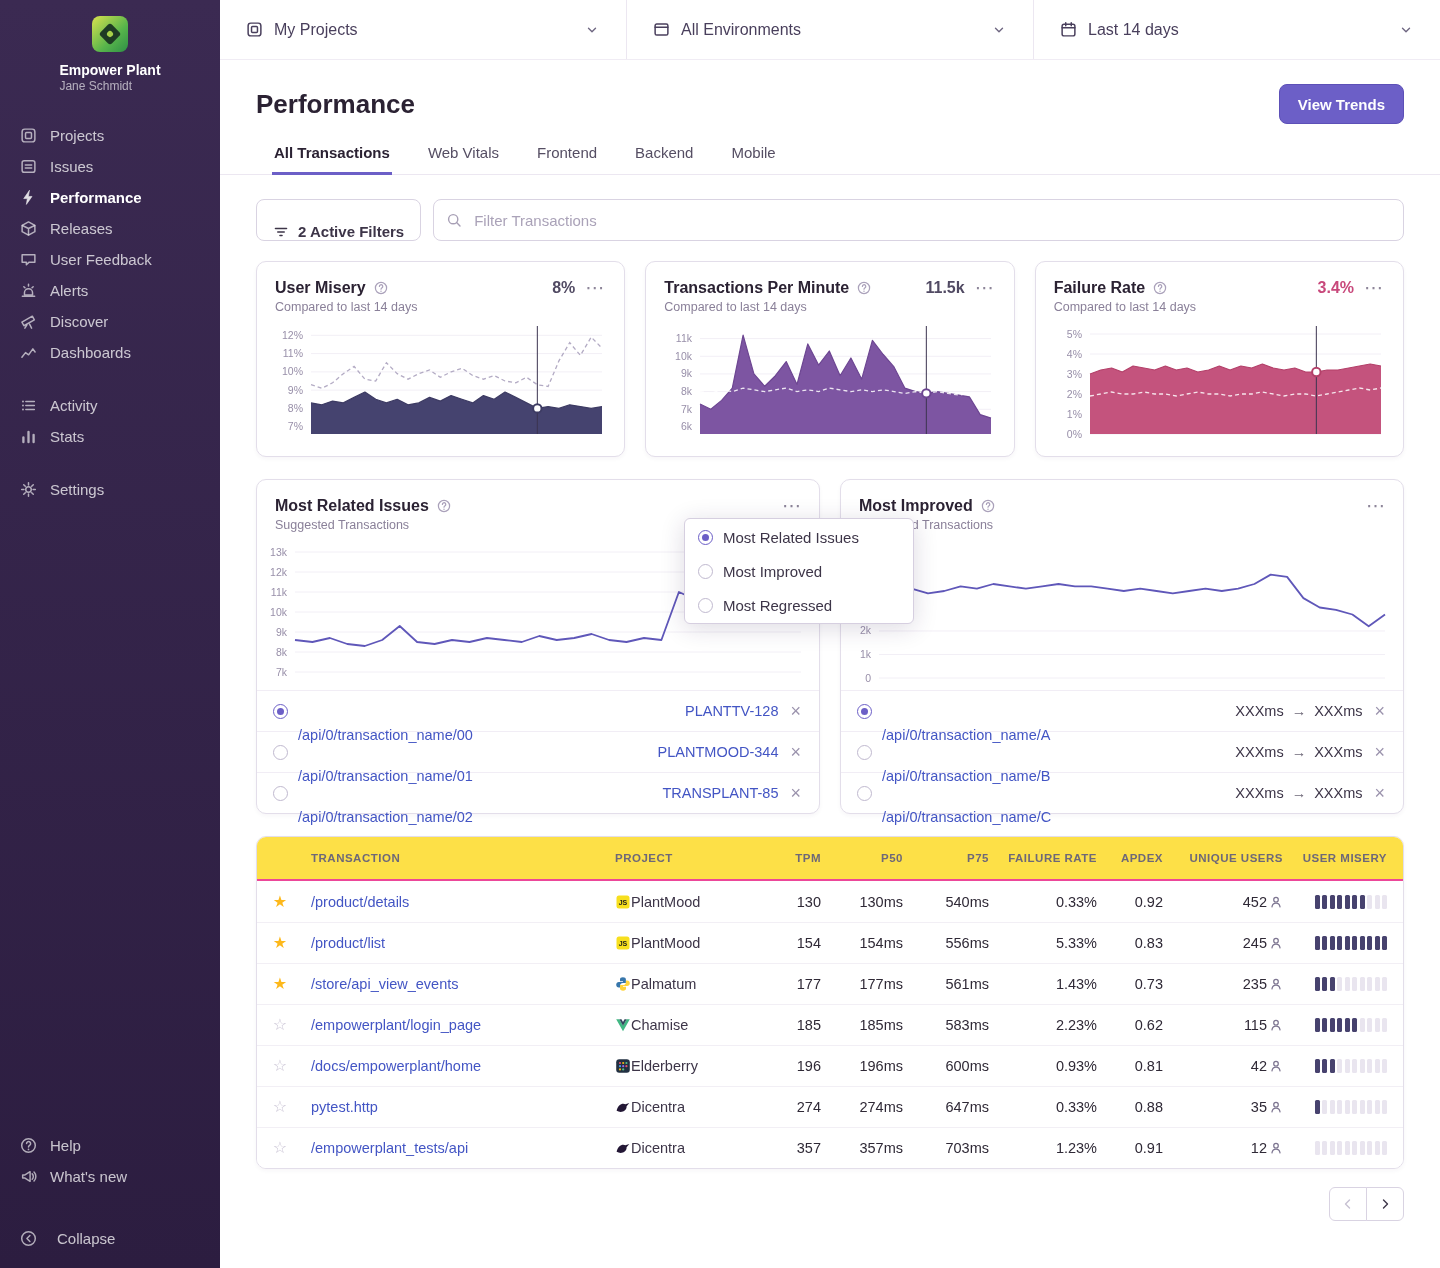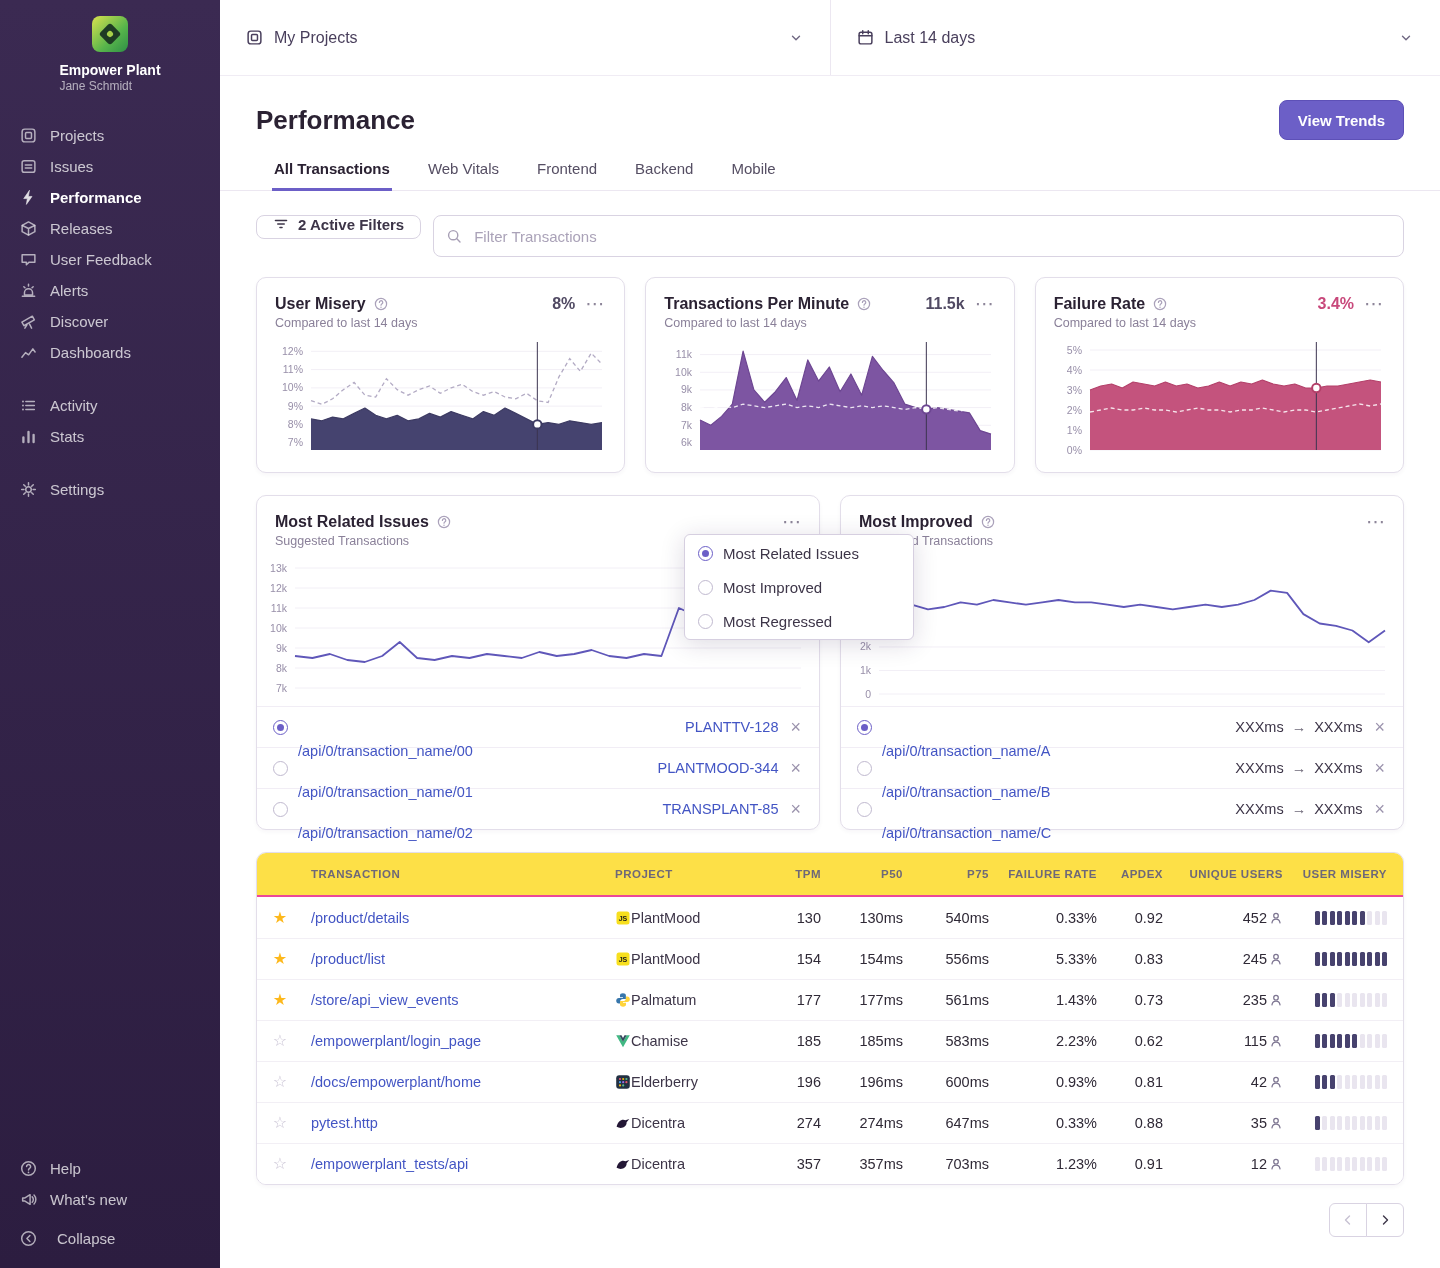--- a/index.html
+++ b/index.html
@@ -18,44 +18,44 @@
   .orgname { font-size:14px; font-weight:700; line-height:17px; }
   .username { font-size:12px; color:rgba(255,255,255,.62); line-height:15px; }
   .navgroup { margin-top:18px; }
   .navgroup.g2 { margin-top:22px; }
   .navgroup.g3 { margin-top:22px; }
   .sitem { display:flex; align-items:center; gap:13px; height:31px; padding:0 20px;
     font-size:15px; color:rgba(255,255,255,.74); cursor:pointer; }
   .sitem .ic { flex:none; opacity:.85; }
   .sitem.active { color:#fff; font-weight:600; }
   .navfooter { position:absolute; bottom:14px; left:0; right:0; }
-  .navfooter .sitem.gaptop { margin-top:8px;gap:20px; }
+  .navfooter .sitem.gaptop { margin-top:31px;gap:20px; }
 
   
   .main { flex:1; min-width:0; display:flex; flex-direction:column; }
 
-  .topbar { height:76px; flex:none; display:flex; align-items:stretch; border-bottom:1px solid #f0ecf4; background:#fff; }
+  .topbar { height:60px; flex:none; display:flex; align-items:stretch; border-bottom:1px solid #f0ecf4; background:#fff; }
   .tsel { flex:1; display:flex; align-items:center; gap:11px; padding:0 26px; cursor:pointer; color:#493f5c; font-size:16px; }
   .tsel + .tsel { border-left:1px solid #ece7f1; }
   .tsel .chev { margin-left:auto; color:#6f6782; }
 
   .pagehead { display:flex; align-items:center; justify-content:space-between; padding:24px 36px 0 36px; }
   .pagehead h1 { margin:0; font-size:26px; font-weight:600; color:#2b2233; }
   .cta { background:#6C5FC7; color:#fff; border:1px solid #5d50b7; border-radius:8px; height:40px;
     padding:0 18px; font-size:15px; font-weight:700; cursor:pointer; font-family:inherit; }
 
   .tabs { display:flex; gap:34px; padding:0 52px; margin-top:12px; border-bottom:1px solid #ece7f1; }
   .tab { padding:8px 2px 11px 2px; font-size:15px; color:#554e63; cursor:pointer; border-bottom:3px solid transparent; margin-bottom:-1px; }
   .tab.active { color:#2b2233; font-weight:600; border-bottom-color:#6C5FC7; }
 
   .content { padding:24px 36px 28px 36px; }
 
   
   .filterrow { display:flex; gap:12px; margin-bottom:20px; }
-  .filterbtn { display:flex; align-items:flex-start; gap:9px; height:24px; padding:0 16px; background:#fff;
+  .filterbtn { display:flex; align-items:flex-end; gap:9px; height:42px; padding:0 16px; background:#fff;
     border:1px solid #d9d3e2; border-radius:8px; font-size:15px; font-weight:600; color:#3d3548;
     cursor:pointer; font-family:inherit; }
   .search { position:relative; flex:1; }
   .search .ic { position:absolute; left:13px; top:13px; color:#a79fb5; }
   .search input { width:100%; height:42px; border:1px solid #d9d3e2; border-radius:8px; padding:0 14px 0 40px;
     font-size:15px; color:#3d3548; font-family:Liberation Sans, sans-serif; outline:none; }
   .search input::placeholder { color:#aaa2b8; }
 
   
   .card { background:#fff; border:1px solid #e3deea; border-radius:10px; box-shadow:0 2px 4px rgba(45,0,85,.04); }
@@ -245,20 +245,30 @@
 
   <div class="main">
 
     <header class="topbar" id="topbar">
         <div class="tsel">
           <svg class="ic" width="17" height="17" viewBox="0 0 16 16" fill="none" stroke="currentColor" stroke-width="1.4" stroke-linecap="round" stroke-linejoin="round">
             <rect x="2" y="2" width="12" height="12" rx="2.5"></rect>
             <rect x="5.2" y="5.2" width="5.6" height="5.6" rx="1"></rect>
           </svg>
           <span>My Projects</span>
+          <span class="chev"><svg class="ic" width="16" height="16" viewBox="0 0 16 16" fill="none" stroke="currentColor" stroke-width="1.4" stroke-linecap="round" stroke-linejoin="round">
+              <path d="M4.5 6.2 8 9.7l3.5-3.5"></path>
+            </svg></span>
+        </div>
+        <div class="tsel">
+          <svg class="ic" width="17" height="17" viewBox="0 0 16 16" fill="none" stroke="currentColor" stroke-width="1.4" stroke-linecap="round" stroke-linejoin="round">
+            <rect x="2" y="2.8" width="12" height="10.4" rx="1.5"></rect>
+            <path d="M2 5.8h12"></path>
+          </svg>
+          <span>All Environments</span>
           <span class="chev"><svg class="ic" width="16" height="16" viewBox="0 0 16 16" fill="none" stroke="currentColor" stroke-width="1.4" stroke-linecap="round" stroke-linejoin="round">
               <path d="M4.5 6.2 8 9.7l3.5-3.5"></path>
             </svg></span>
         </div>
         <div class="tsel">
           <svg class="ic" width="17" height="17" viewBox="0 0 16 16" fill="none" stroke="currentColor" stroke-width="1.4" stroke-linecap="round" stroke-linejoin="round">
             <rect x="2" y="3" width="12" height="11" rx="1.8"></rect>
             <path d="M2 6.4h12M5.4 1.6v2.8M10.6 1.6v2.8"></path>
           </svg>
           <span>Last 14 days</span>

